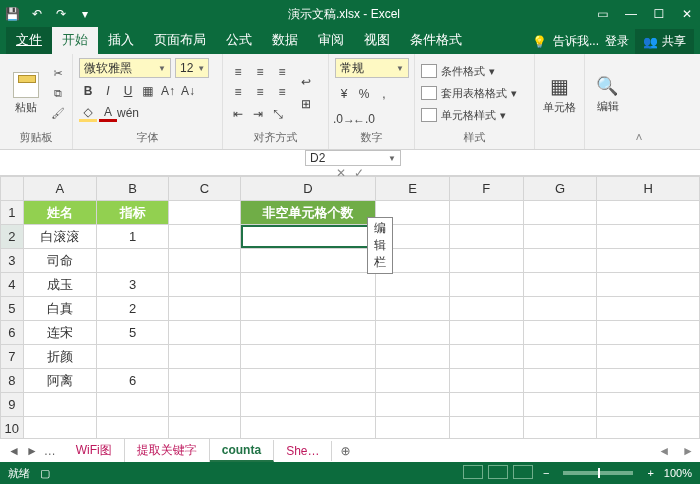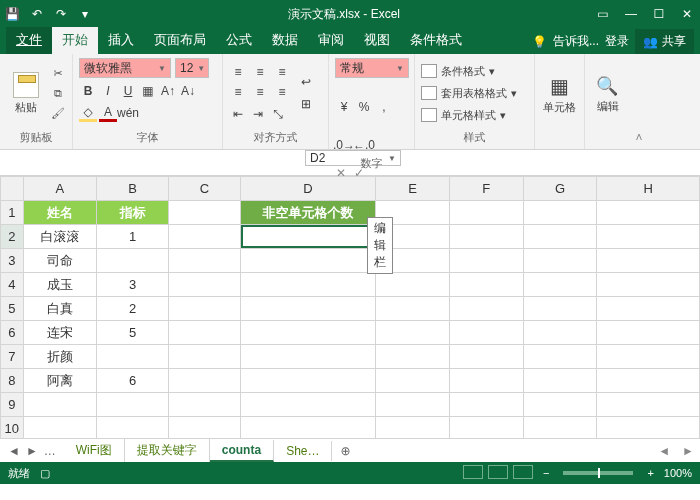--- a/index.html
+++ b/index.html
@@ -18,21 +18,21 @@
   .ribbon { height: 96px; background: #f3f3f3; border-bottom: 1px solid #d4d4d4; display: flex; }
   .group { border-right: 1px solid #e0e0e0; padding: 4px 6px 0 6px; display: flex; flex-direction: column; position:relative;}
   .group-body { flex:1; display:flex; gap:4px; }
   .group-label { text-align:center; font-size:11px; color:#666; padding:2px 0 4px; position:relative;}
   .bigbtn { display:flex; flex-direction:column; align-items:center; justify-content:center; width:40px; gap:2px; font-size:11px; color:#444;}
   .paste-icon { width:26px; height:26px; background:#fff; border:1px solid #bba; position:relative;}
   .paste-icon:before { content:""; position:absolute; top:2px; left:4px; width:16px; height:6px; background:#f0d060; border:1px solid #b09030;}
   .col { display:flex; flex-direction:column; gap:4px; justify-content:center;}
   .smicon { width:16px; height:16px; font-size:11px; display:inline-flex; align-items:center; justify-content:center; color:#555; border:1px solid transparent;}
   .fontsel { display:flex; gap:4px; align-items:center;}
-  .combo { height:20px; background:#fca5a5; border:1px solid #c0c0c0; font-size:12px; padding:1px 4px; display:flex; align-items:center; justify-content:space-between;}
+  .combo { height:20px; background:#fef9c3; border:1px solid #c0c0c0; font-size:12px; padding:1px 4px; display:flex; align-items:center; justify-content:space-between;}
   .combo .arr { font-size:8px; color:#666; margin-left:4px;}
   .btnrow { display:flex; gap:2px;}
   .fmt { width:18px; height:18px; display:inline-flex; align-items:center; justify-content:center; font-size:12px; color:#444;}
   .align-grid { display:grid; grid-template-columns:repeat(3,20px); gap:2px;}
   .cond-row { display:flex; align-items:center; gap:4px; font-size:11px; color:#444; height:20px; white-space:nowrap;}
   .cond-icon { width:16px; height:14px; background:#fff; border:1px solid #999;}
   .namebox-row { height:26px; border-bottom:1px solid #d4d4d4; display:flex; align-items:center; background:#fff;flex-direction:column;}
   .namebox { width:96px; height:20px; border:1px solid #c0c0c0; margin-left:6px; padding:0 4px; font-size:12px; display:flex; align-items:center; justify-content:space-between;}
   .fxbtns { display:flex; gap:8px; margin:0 8px; color:#888;}
   .fxlabel { font-style:italic; color:#777; margin-right:6px;}
@@ -47,21 +47,21 @@
   .corner { width:22px; background:#f0f0f0;}
   .rowhdr { width:22px; background:#f0f0f0; font-weight:normal;}
   .hcell-D { background:#e0e8e4;}
   .green-head { background:#92d050; color:#fff; font-weight:bold;}
   .d1 { background:#70ad47; color:#fff; font-weight:bold;}
   .d2sel { position:relative;}
   .d2sel:after { content:""; position:absolute; inset:0; border:2px solid #1f7246; pointer-events:none;}
   .d2sel:before { content:""; position:absolute; right:-3px; bottom:-3px; width:6px; height:6px; background:#1f7246;}
   .sheetbar { height:24px; border-top:1px solid #d4d4d4; background:#fff; display:flex; align-items:center; font-size:12px;}
   .navbtns { display:flex; gap:6px; padding:0 8px; color:#666;}
-  .sheettab { padding:3px 12px; border-right:1px solid #d4d4d4; color:#4d7c0f;}
+  .sheettab { padding:3px 12px; border-right:1px solid #d4d4d4; color:#be185d;}
   .sheettab.active { background:#fff; border-bottom:2px solid #217346; color:#217346; font-weight:bold;}
   .addsheet { padding:0 8px; color:#666;}
   .status { height:22px; background:#0c6b3d; color:#fff; display:flex; align-items:center; padding:0 8px; font-size:11px; gap:10px;}
   .status .spacer { flex:1;}
   .status .views span { width:20px; height:14px; display:inline-block; border:1px solid #6fae8b; margin-left:2px;}
   .slider { width:70px; height:4px; background:#6fae8b; display:inline-block; position:relative; margin:0 4px;}
   .slider:before { content:""; position:absolute; left:50%; top:-3px; width:2px; height:10px; background:#fff;}
 </style>
 </head>
 <body>
@@ -173,21 +173,21 @@
       </div>
       <div class="col">
         <span class="fmt">↩</span>
         <span class="fmt">⊞</span>
       </div>
     </div>
     <div class="group-label">对齐方式</div>
   </div>
 
   <div class="group" style="width:86px;">
-    <div class="group-body" style="flex-direction:column; gap:20px;">
+    <div class="group-body" style="flex-direction:column; gap:7px;">
       <div class="combo" style="width:74px;">
           <span>常规</span>
           <span class="arr">▼</span>
         </div>
       <div class="btnrow">
         <span class="fmt">¥</span>
         <span class="fmt">%</span>
         <span class="fmt">,</span>
       </div>
       <div class="btnrow">

